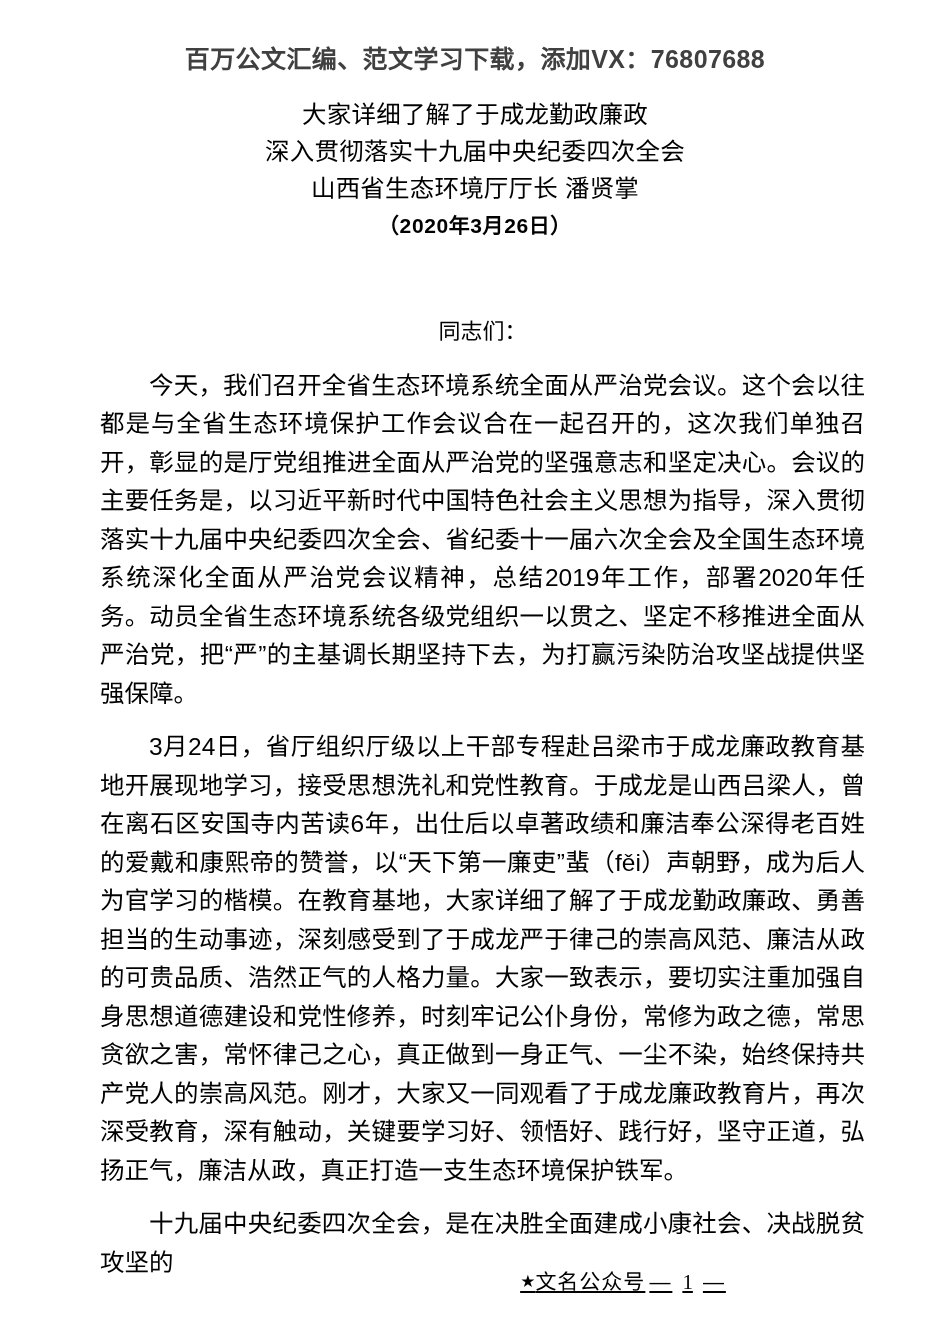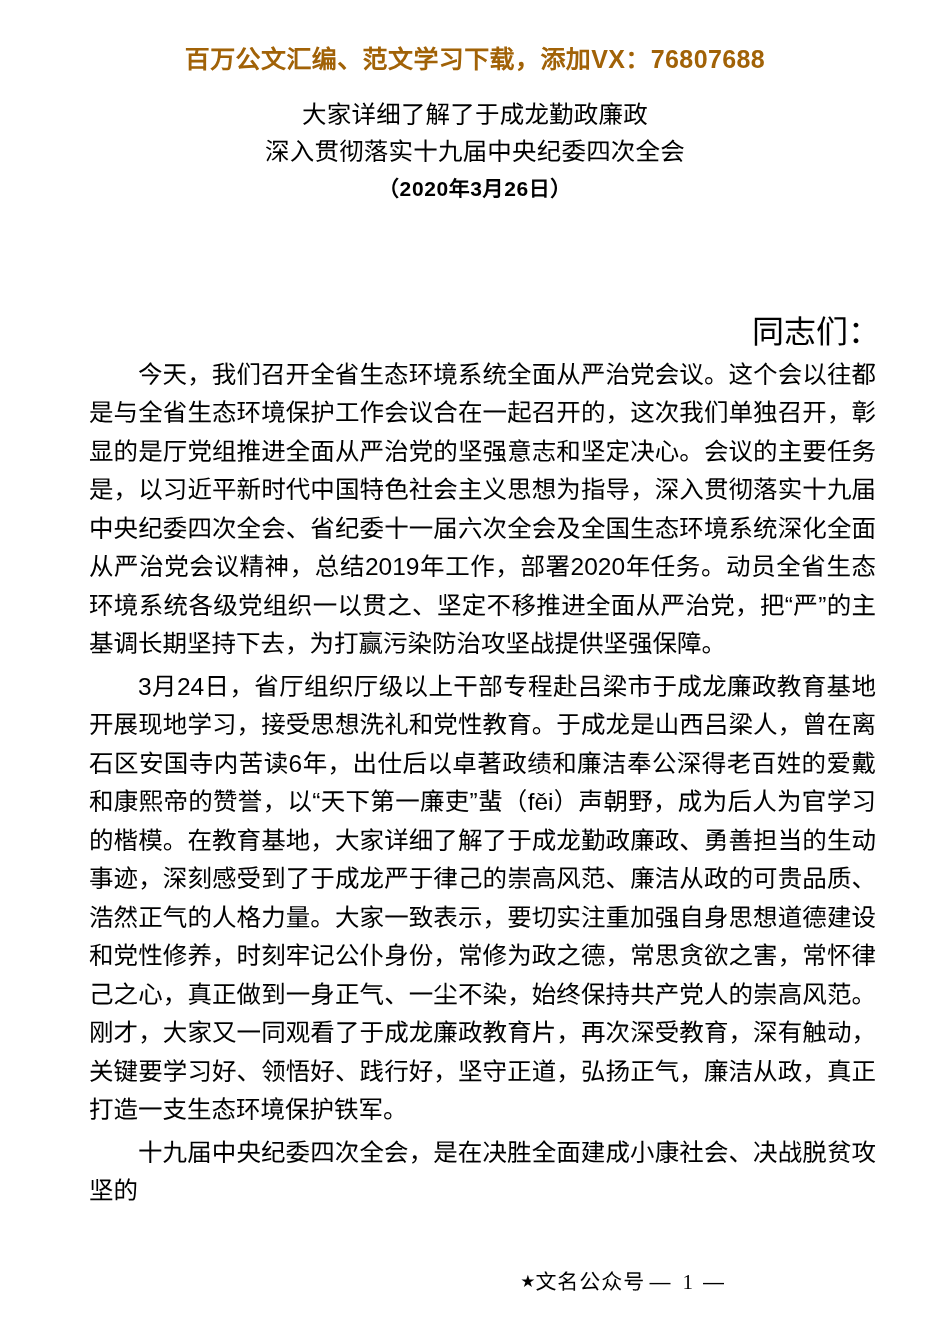--- a/index.html
+++ b/index.html
@@ -30,21 +30,21 @@
   .promo-banner {
     position: absolute;
     top: 44px;
     left: 0;
     width: 950px;
     text-align: center;
     font-size: 25px;
     line-height: 30px;
     font-weight: 700;
     letter-spacing: 0.4px;
-    color: #a16207;
+    color: #404040;
     white-space: nowrap;
   }
 
   
   .title-block {
     position: absolute;
     top: 96px;
     left: 0;
     width: 950px;
     text-align: center;
@@ -66,29 +66,29 @@
   }
 
   
   .body-block {
     position: absolute;
     top: 313px;
     left: 85px;
     width: 795px;
   }
   .salutation {
-    font-size: 32px;
+    font-size: 22px;
     line-height: 38.5px;
     margin: 0 0 0 0;
-    text-align: right;
+    text-align: center;
   }
   .para {
     font-size: 24.5px;
     line-height: 38.5px;
-    margin: 4px;
+    margin: 15px;
     text-align: justify;
     text-justify: inter-ideograph;
     text-indent: 2em;
     word-break: break-all;
   }
   .para.heading {
     font-weight: 700;
     letter-spacing: -0.15px;
   }
 
@@ -99,40 +99,42 @@
     left: 0;
     width: 950px;
     text-align: center;
     font-size: 21px;
     line-height: 28px;
     white-space: nowrap;
   }
   .footer-inner {
     display: inline-block;
     padding-left: 300px;
+    text-decoration: underline;
   }
   .footer-star { font-size: 17px; vertical-align: 2px; }
   .footer-mark { letter-spacing: 1px; }
   .footer-dash { letter-spacing: 2px; padding: 0 4px; }
   .footer-pageno {
     font-family: "Liberation Serif", "DejaVu Serif", serif;
     font-size: 21px;
     padding: 0 6px;
   }
 </style>
 </head>
 <body>
 
 <div class="page">
 
   <div class="promo-banner">百万公文汇编、范文学习下载，添加VX：76807688</div>
 
   <div class="title-block">
     <div class="title-line">大家详细了解了于成龙勤政廉政</div>
     <div class="title-line">深入贯彻落实十九届中央纪委四次全会</div>
+    <div class="title-line byline">山西省生态环境厅厅长  潘贤掌</div>
     <div class="title-line dateline">（2020年3月26日）</div>
   </div>
 
   <div class="body-block">
     <p class="salutation">同志们：</p>
 
     <p class="para">今天，我们召开全省生态环境系统全面从严治党会议。这个会以往都是与全省生态环境保护工作会议合在一起召开的，这次我们单独召开，彰显的是厅党组推进全面从严治党的坚强意志和坚定决心。会议的主要任务是，以习近平新时代中国特色社会主义思想为指导，深入贯彻落实十九届中央纪委四次全会、省纪委十一届六次全会及全国生态环境系统深化全面从严治党会议精神，总结2019年工作，部署2020年任务。动员全省生态环境系统各级党组织一以贯之、坚定不移推进全面从严治党，把“严”的主基调长期坚持下去，为打赢污染防治攻坚战提供坚强保障。</p>
 
     <p class="para">3月24日，省厅组织厅级以上干部专程赴吕梁市于成龙廉政教育基地开展现地学习，接受思想洗礼和党性教育。于成龙是山西吕梁人，曾在离石区安国寺内苦读6年，出仕后以卓著政绩和廉洁奉公深得老百姓的爱戴和康熙帝的赞誉，以“天下第一廉吏”蜚（fěi）声朝野，成为后人为官学习的楷模。在教育基地，大家详细了解了于成龙勤政廉政、勇善担当的生动事迹，深刻感受到了于成龙严于律己的崇高风范、廉洁从政的可贵品质、浩然正气的人格力量。大家一致表示，要切实注重加强自身思想道德建设和党性修养，时刻牢记公仆身份，常修为政之德，常思贪欲之害，常怀律己之心，真正做到一身正气、一尘不染，始终保持共产党人的崇高风范。刚才，大家又一同观看了于成龙廉政教育片，再次深受教育，深有触动，关键要学习好、领悟好、践行好，坚守正道，弘扬正气，廉洁从政，真正打造一支生态环境保护铁军。</p>
 

